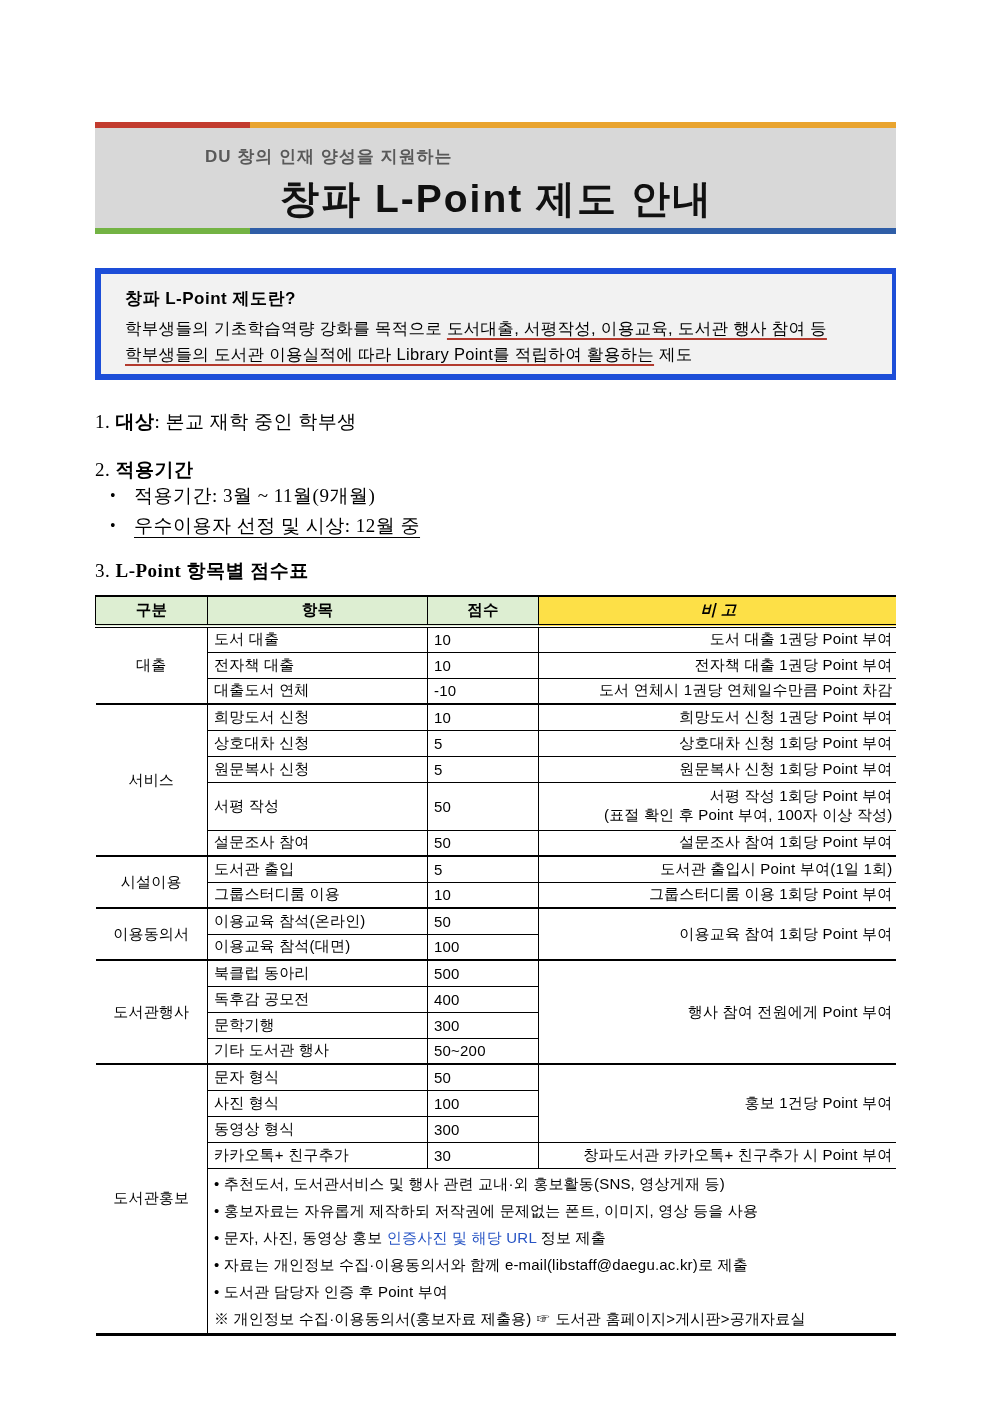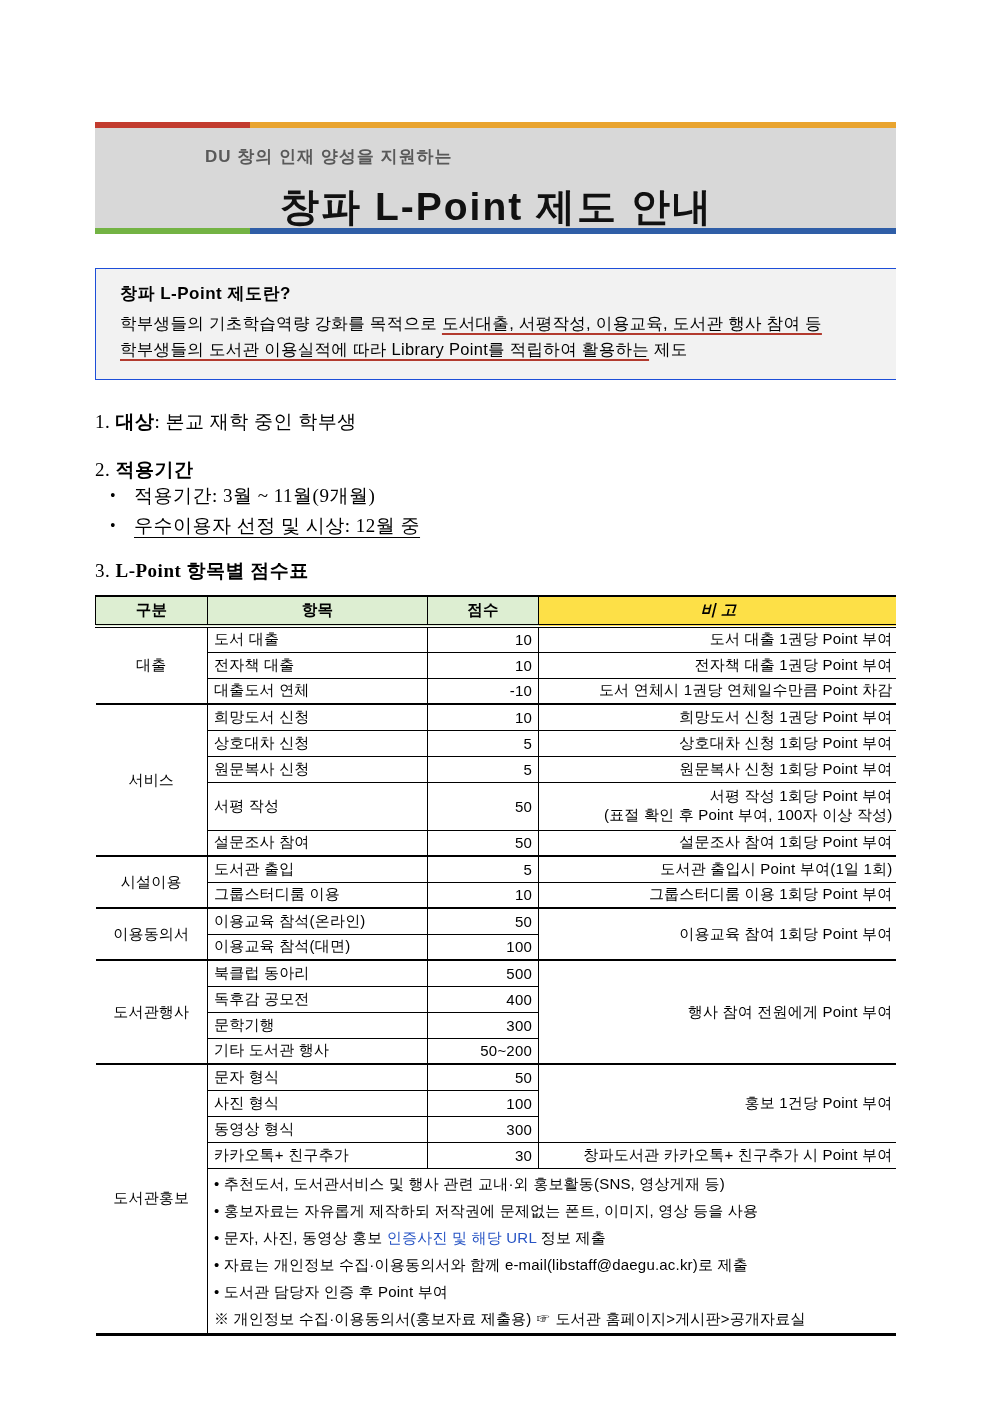--- a/index.html
+++ b/index.html
@@ -7,25 +7,25 @@
   body { width:992px; height:1403px; font-family:"Liberation Sans", sans-serif; color:#000; }
   .page { position:relative; width:896px; height:1403px; background:#fff; overflow:hidden; }
 
   
   .doc-header { position:absolute; left:95px; top:122px; width:803px; }
   .bar { display:flex; height:6px; }
   .bar .seg-left { width:155px; height:6px; }
   .bar .seg-right { flex:1; height:6px; }
   .header-body { height:100px; background:#d8d8d8; padding-top:17px; }
   .header-subtitle { margin-left:110px; font-size:17px; font-weight:bold; color:#595959; letter-spacing:1px; }
-  .header-title { text-align:center; margin-top:12px; font-size:39px; font-weight:800; letter-spacing:2px; color:#111; }
+  .header-title { text-align:center; margin-top:4px; font-size:39px; font-weight:800; letter-spacing:2px; color:#111; }
 
   
   .intro-box { position:absolute; left:95px; top:268px; width:803px; height:112px;
-               background:#f2f2f2; border:1px solid #1d4ed8; padding:13px 18px 0 24px; }
+               background:#f2f2f2; border:6px solid #1d4ed8; padding:13px 18px 0 24px; }
   .intro-heading { font-size:17px; font-weight:bold; letter-spacing:0.5px; }
   .intro-text { margin-top:5px; font-size:16.5px; line-height:26px; letter-spacing:0.3px; word-break:keep-all; }
   .red-underline { text-decoration:underline; text-decoration-color:#b23a2e; text-underline-offset:4px; text-decoration-thickness:1.5px; }
 
   
   .sec { position:absolute; left:95px; font-family:"Liberation Serif", serif; font-size:19px; letter-spacing:0.5px; }
   .sec b { font-weight:bold; }
   .sec-1 { top:409px; }
   .sec-2 { top:457px; }
   .bullet-line { position:absolute; left:110px; font-family:"Liberation Serif", serif; font-size:19px; letter-spacing:0.5px; }
@@ -36,21 +36,21 @@
   .sec-3 { top:558px; }
 
   
   .points-table { position:absolute; left:95px; top:595px; width:803px; border-collapse:collapse;
                   font-size:15px; table-layout:fixed; border-bottom:3px solid #000; letter-spacing:0.2px; }
   .points-table th { border:1px solid #000; border-top:2px solid #000; border-bottom:4px double #000;
                      height:30px; font-weight:bold; font-size:15.5px; text-align:center; }
   .points-table td { border:1px solid #000; height:26px; padding:1px 6px; vertical-align:middle; }
   .col-group { border-left:none !important; text-align:center; padding:0 2px; }
   .col-item  { text-align:left; padding-left:10px; }
-  .col-score { text-align:right; padding-right:14px; }
+  .col-score { padding-right:14px; }
   .col-note  { border-right:none !important; text-align:right; padding-left:10px; }
   tr.gsep td { border-top:2px solid #000; }
   tr.tall td { height:48px; }
   .note-line2 { display:block; }
   .notes-cell { border-right:none !important; padding:6px 8px 8px 12px; }
   .notes-cell div { line-height:27px; white-space:nowrap; }
   .promo-link { color:#2653c4; }
 </style>
 </head>
 <body>

